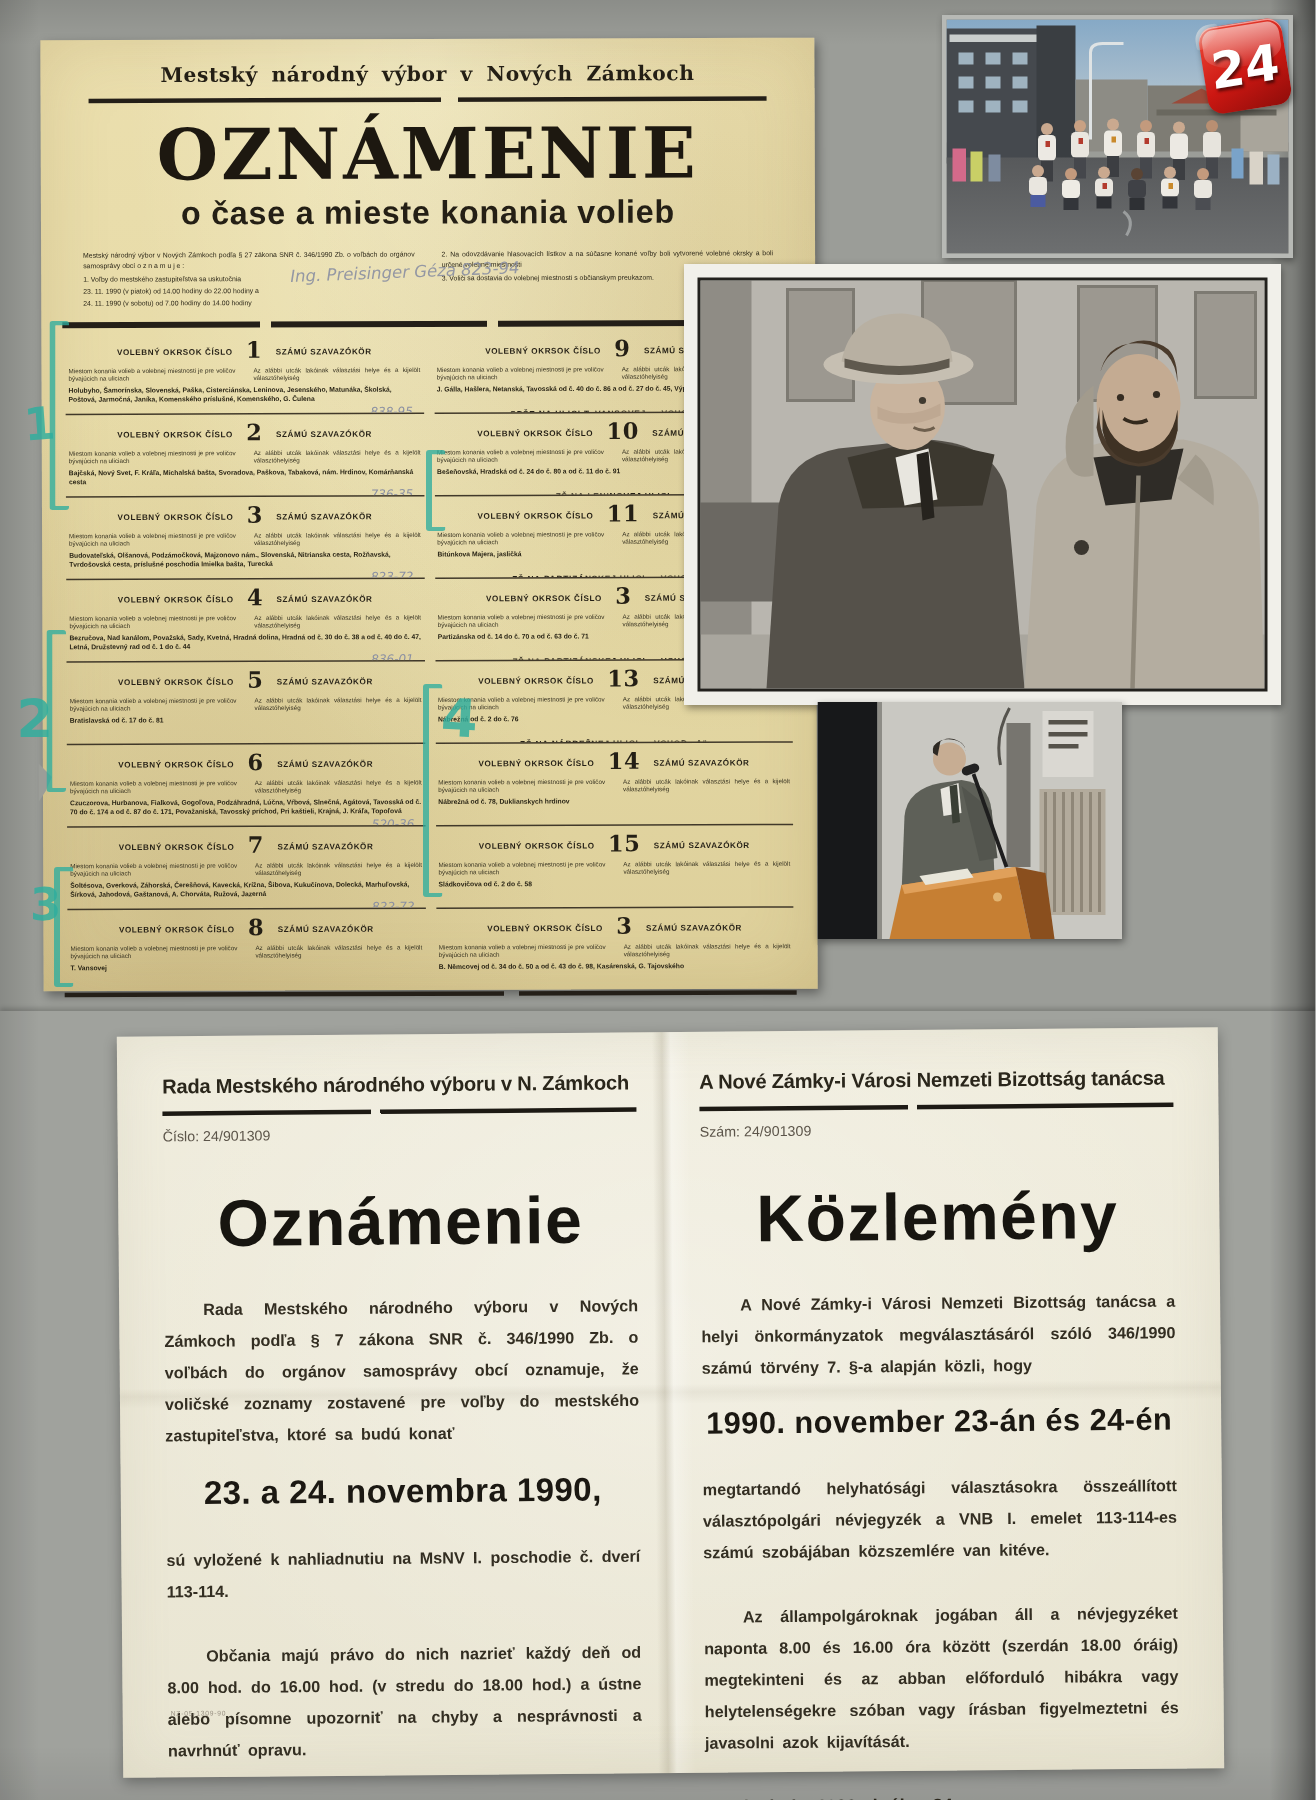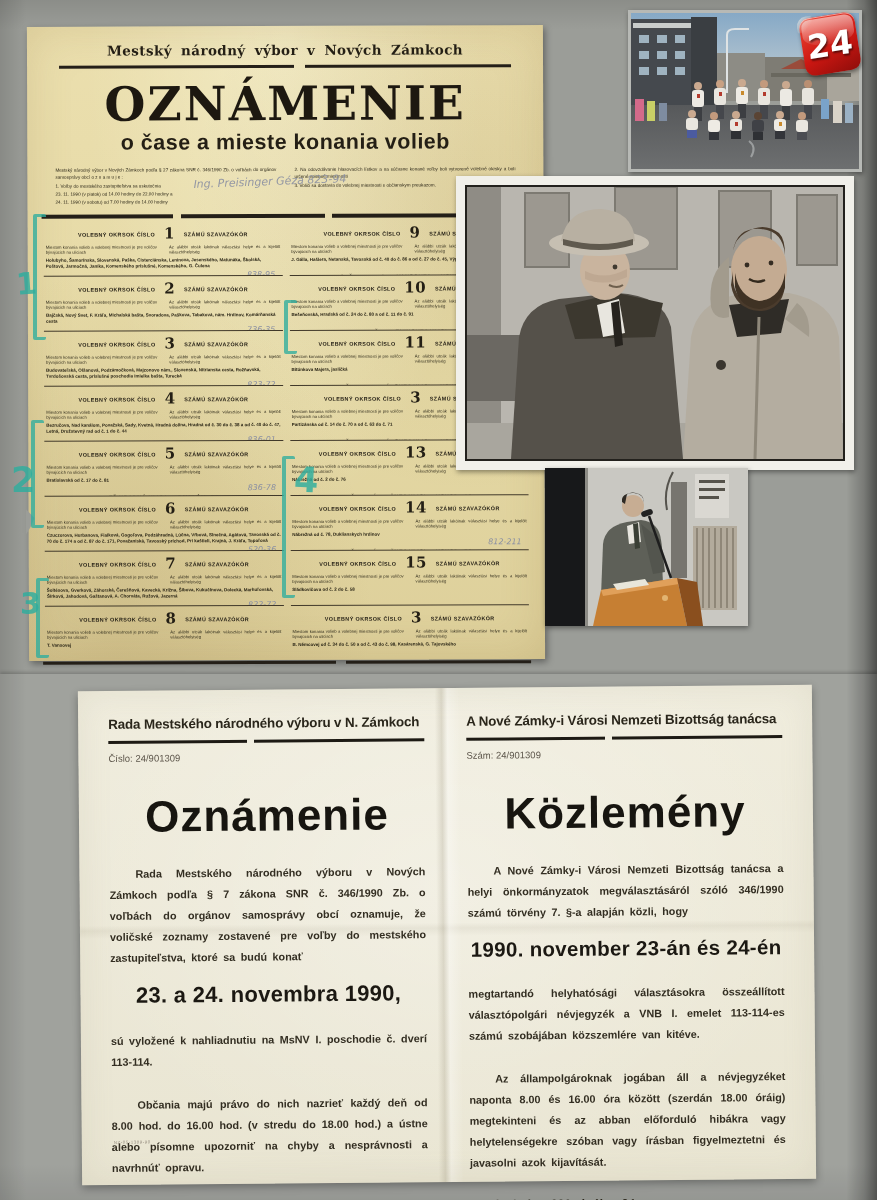--- a/index.html
+++ b/index.html
@@ -212,24 +212,20 @@
     <div class="cell-head">
       <span class="ch-l">VOLEBNÝ OKRSOK ČÍSLO</span>
       <span class="ch-n">5</span>
       <span class="ch-r">SZÁMÚ SZAVAZÓKÖR</span>
     </div>
     <div class="cell-labels">
       <span>Miestom konania volieb a volebnej miestnosti je pre voličov bývajúcich na uliciach</span>
       <span>Az alábbi utcák lakóinak választási helye és a kijelölt választóhelyiség</span>
     </div>
     <div class="streets">Bratislavská od č. 17 do č. 81</div>
-    <div class="venue-row">
-      <span class="venue">ZŠ HRADNÁ ULICA — PAVILÓN „B“</span>
-      <span class="count hand">836-78</span>
-    </div>
 
   </div>
           <div class="cell">
     <div class="cell-head">
       <span class="ch-l">VOLEBNÝ OKRSOK ČÍSLO</span>
       <span class="ch-n">6</span>
       <span class="ch-r">SZÁMÚ SZAVAZÓKÖR</span>
     </div>
     <div class="cell-labels">
       <span>Miestom konania volieb a volebnej miestnosti je pre voličov bývajúcich na uliciach</span>
@@ -363,24 +359,20 @@
     <div class="cell-head">
       <span class="ch-l">VOLEBNÝ OKRSOK ČÍSLO</span>
       <span class="ch-n">14</span>
       <span class="ch-r">SZÁMÚ SZAVAZÓKÖR</span>
     </div>
     <div class="cell-labels">
       <span>Miestom konania volieb a volebnej miestnosti je pre voličov bývajúcich na uliciach</span>
       <span>Az alábbi utcák lakóinak választási helye és a kijelölt választóhelyiség</span>
     </div>
     <div class="streets">Nábrežná od č. 78, Duklianskych hrdinov</div>
-    <div class="venue-row">
-      <span class="venue">ZŠ NA NÁBREŽNEJ ULICI — VCHOD „B“</span>
-      <span class="count hand">812-211</span>
-    </div>
 
   </div>
           <div class="cell">
     <div class="cell-head">
       <span class="ch-l">VOLEBNÝ OKRSOK ČÍSLO</span>
       <span class="ch-n">15</span>
       <span class="ch-r">SZÁMÚ SZAVAZÓKÖR</span>
     </div>
     <div class="cell-labels">
       <span>Miestom konania volieb a volebnej miestnosti je pre voličov bývajúcich na uliciach</span>

